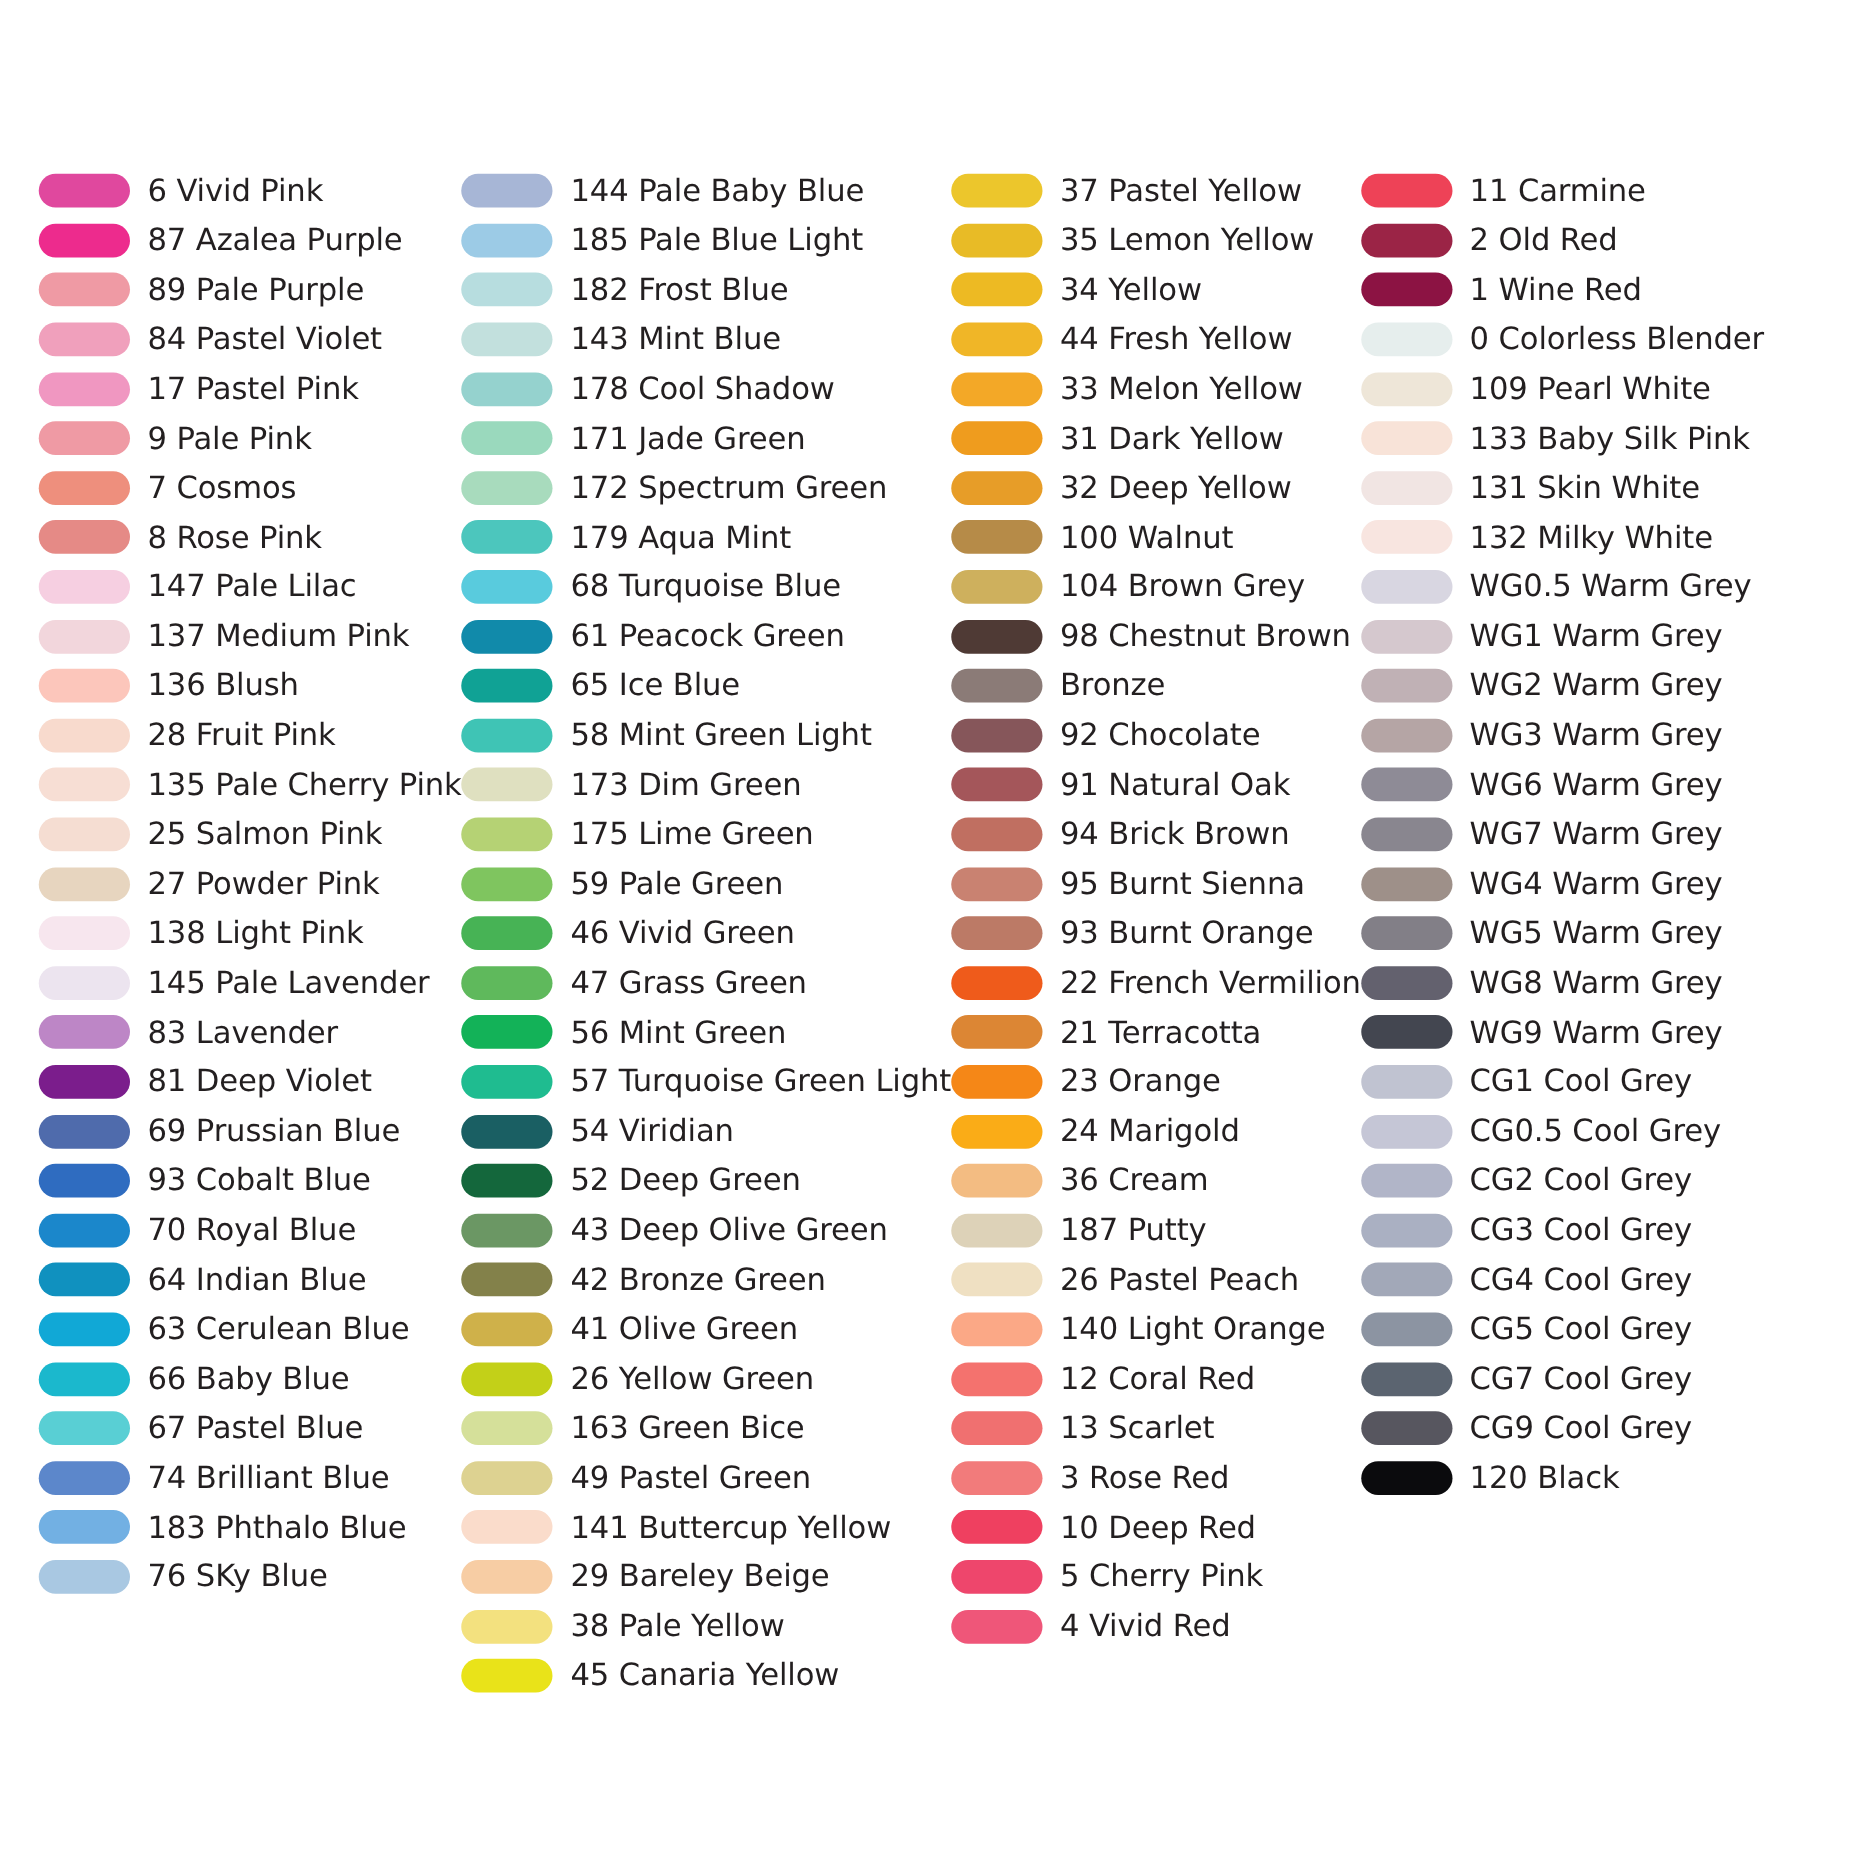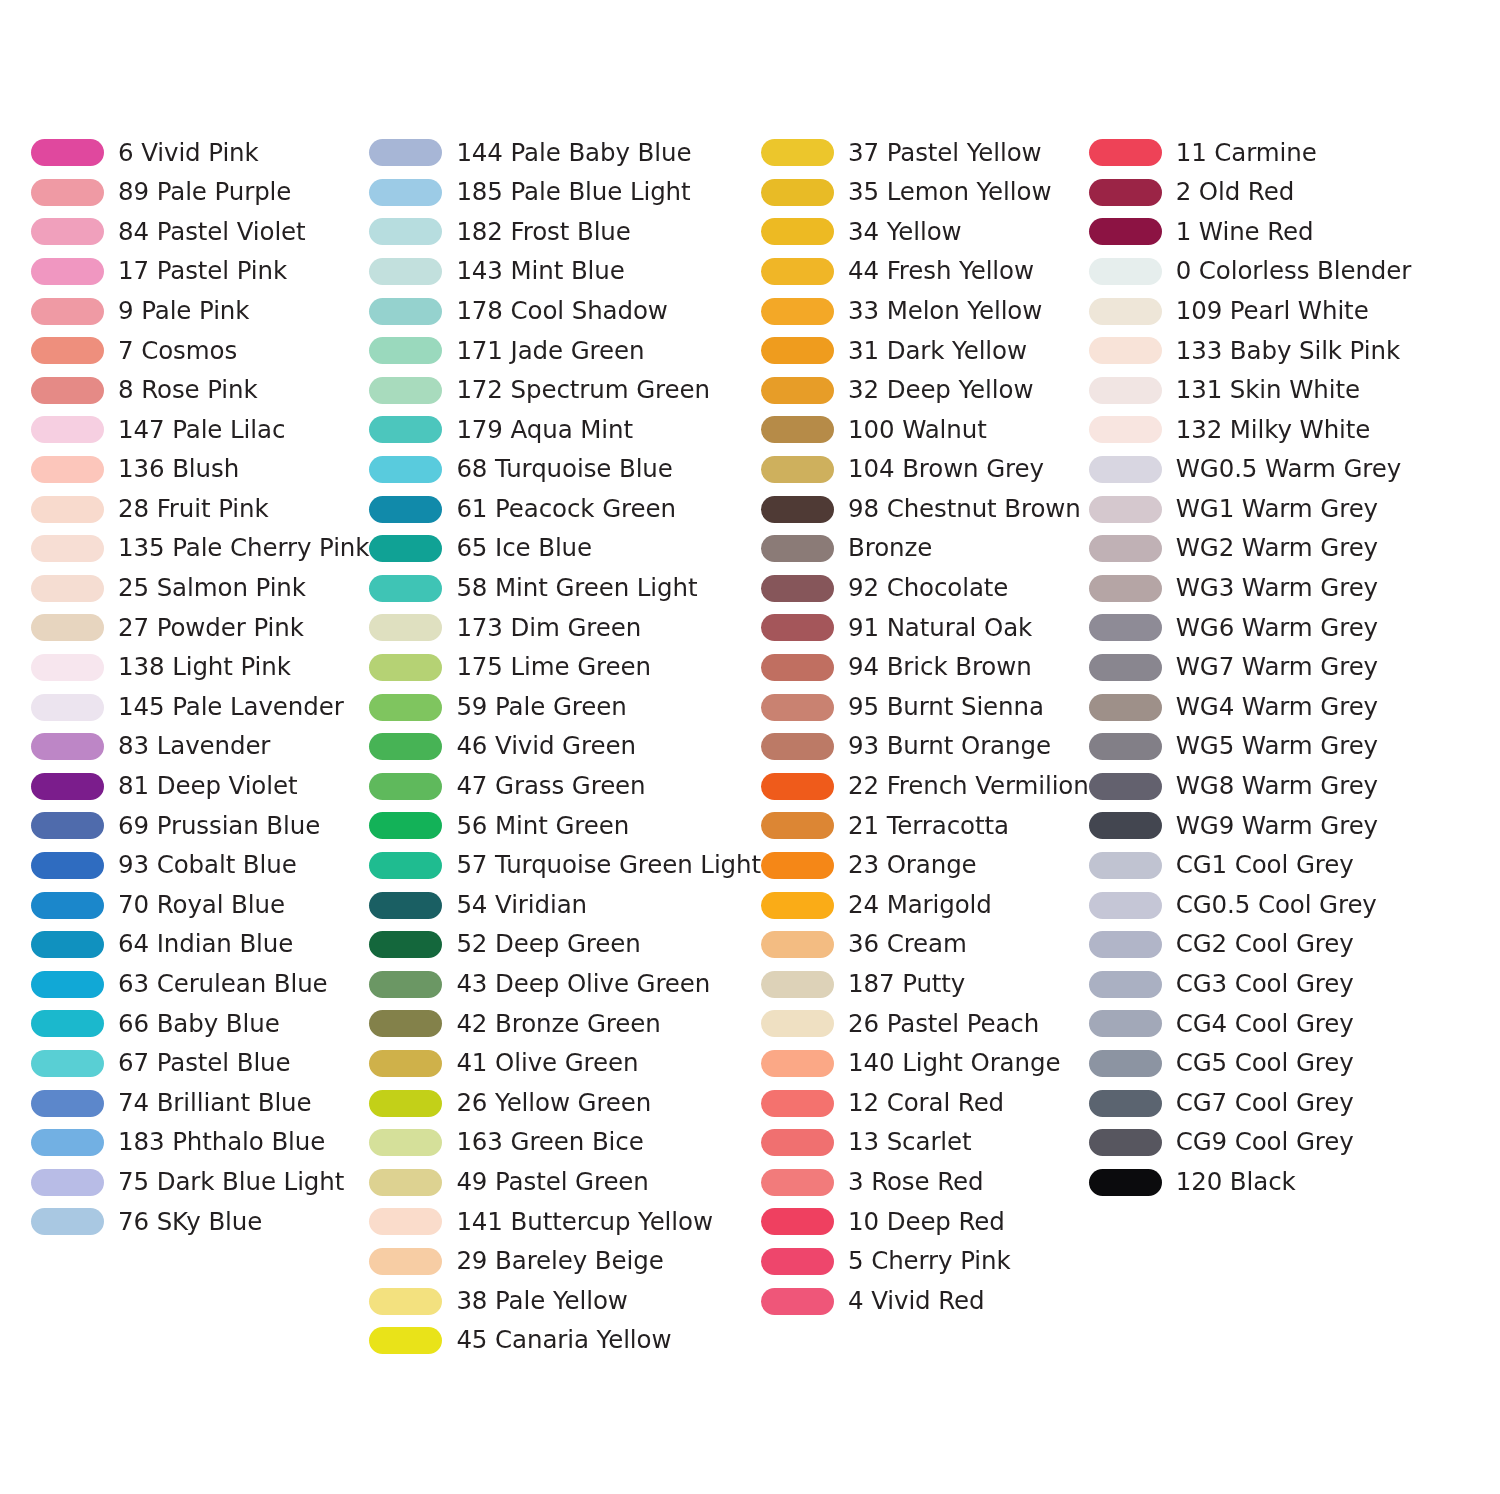--- a/index.html
+++ b/index.html
@@ -61,20 +61,24 @@
 <body>
 
 <div id="swatch-chart">
   <div class="columns">
     <div class="swatch-column col-1">
         <div class="swatch-row">
           <div class="swatch-chip" style="background-color: rgb(224, 72, 158);"></div>
           <div class="swatch-label">6 Vivid Pink</div>
         </div>
         <div class="swatch-row">
+          <div class="swatch-chip" style="background-color: rgb(237, 43, 141);"></div>
+          <div class="swatch-label">87 Azalea Purple</div>
+        </div>
+        <div class="swatch-row">
           <div class="swatch-chip" style="background-color: rgb(239, 154, 164);"></div>
           <div class="swatch-label">89 Pale Purple</div>
         </div>
         <div class="swatch-row">
           <div class="swatch-chip" style="background-color: rgb(240, 160, 188);"></div>
           <div class="swatch-label">84 Pastel Violet</div>
         </div>
         <div class="swatch-row">
           <div class="swatch-chip" style="background-color: rgb(240, 151, 193);"></div>
           <div class="swatch-label">17 Pastel Pink</div>
@@ -89,20 +93,24 @@
         </div>
         <div class="swatch-row">
           <div class="swatch-chip" style="background-color: rgb(229, 138, 134);"></div>
           <div class="swatch-label">8 Rose Pink</div>
         </div>
         <div class="swatch-row">
           <div class="swatch-chip" style="background-color: rgb(246, 207, 225);"></div>
           <div class="swatch-label">147 Pale Lilac</div>
         </div>
         <div class="swatch-row">
+          <div class="swatch-chip" style="background-color: rgb(242, 214, 220);"></div>
+          <div class="swatch-label">137 Medium Pink</div>
+        </div>
+        <div class="swatch-row">
           <div class="swatch-chip" style="background-color: rgb(252, 198, 187);"></div>
           <div class="swatch-label">136 Blush</div>
         </div>
         <div class="swatch-row">
           <div class="swatch-chip" style="background-color: rgb(248, 218, 205);"></div>
           <div class="swatch-label">28 Fruit Pink</div>
         </div>
         <div class="swatch-row">
           <div class="swatch-chip" style="background-color: rgb(247, 222, 212);"></div>
           <div class="swatch-label">135 Pale Cherry Pink</div>
@@ -159,24 +167,20 @@
           <div class="swatch-chip" style="background-color: rgb(89, 207, 212);"></div>
           <div class="swatch-label">67 Pastel Blue</div>
         </div>
         <div class="swatch-row">
           <div class="swatch-chip" style="background-color: rgb(92, 135, 203);"></div>
           <div class="swatch-label">74 Brilliant Blue</div>
         </div>
         <div class="swatch-row">
           <div class="swatch-chip" style="background-color: rgb(114, 176, 227);"></div>
           <div class="swatch-label">183 Phthalo Blue</div>
-        </div>
-        <div class="swatch-row">
-          <div class="swatch-chip" style="background-color: rgb(184, 188, 230);"></div>
-          <div class="swatch-label">75 Dark Blue Light</div>
         </div>
         <div class="swatch-row">
           <div class="swatch-chip" style="background-color: rgb(169, 200, 226);"></div>
           <div class="swatch-label">76 SKy Blue</div>
         </div>
       </div>
     <div class="swatch-column col-2">
         <div class="swatch-row">
           <div class="swatch-chip" style="background-color: rgb(167, 182, 214);"></div>
           <div class="swatch-label">144 Pale Baby Blue</div>

